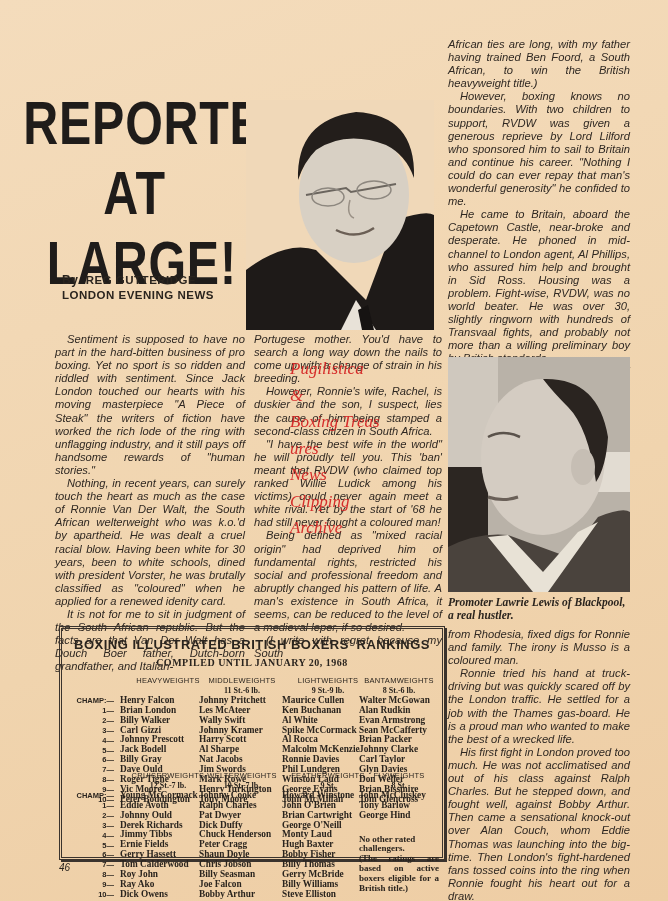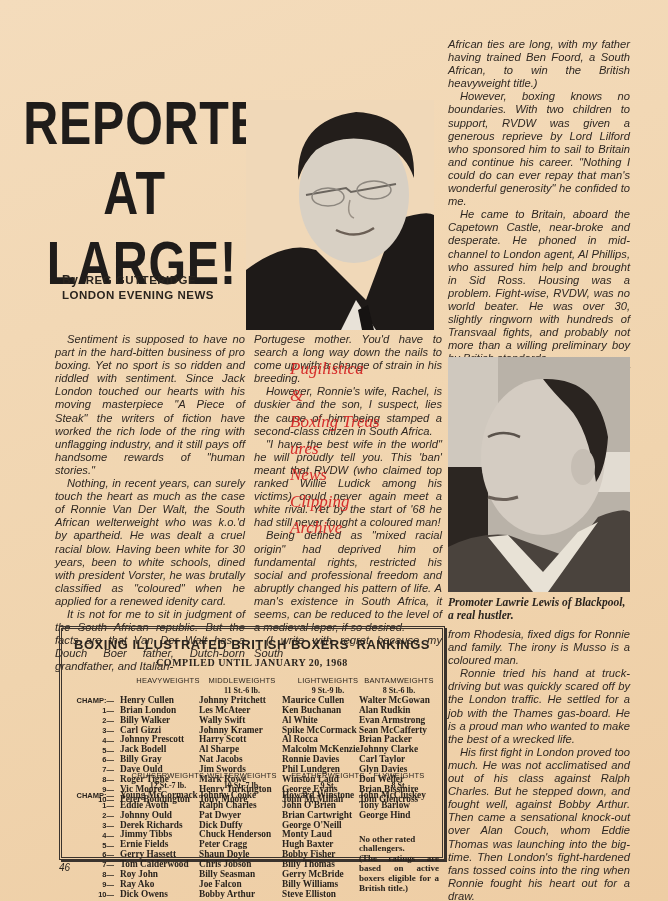--- a/index.html
+++ b/index.html
@@ -137,21 +137,21 @@
       <div>6—</div>
       <div>7—</div>
       <div>8—</div>
       <div>9—</div>
       <div>10—</div>
     </div>
 
     <div class="rk" style="left:58px;top:47px;width:96px;">
       <div class="hd">HEAVYWEIGHTS</div>
       <div class="wt">&nbsp;</div>
-      <div>Henry Cullen</div>
+      <div>Henry Falcon</div>
       <div>Brian London</div>
       <div>Billy Walker</div>
       <div>Carl Gizzi</div>
       <div>Johnny Prescott</div>
       <div>Jack Bodell</div>
       <div>Billy Gray</div>
       <div>Dave Ould</div>
       <div>Roger Tighe</div>
       <div>Vic Moore</div>
       <div>Peter Boddington</div>

